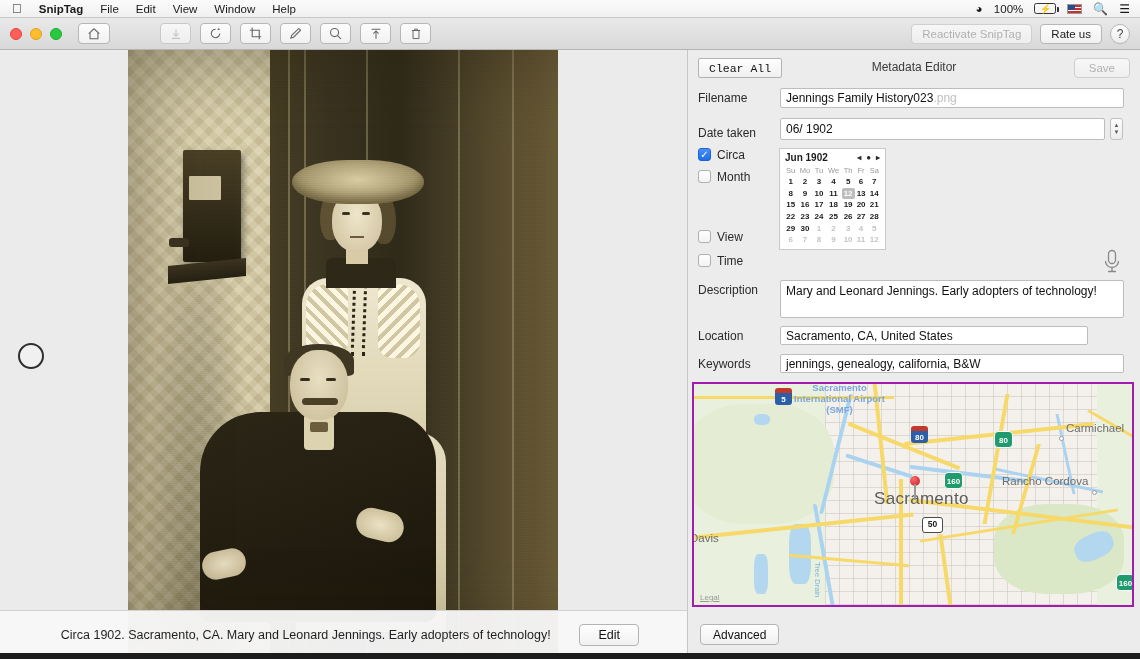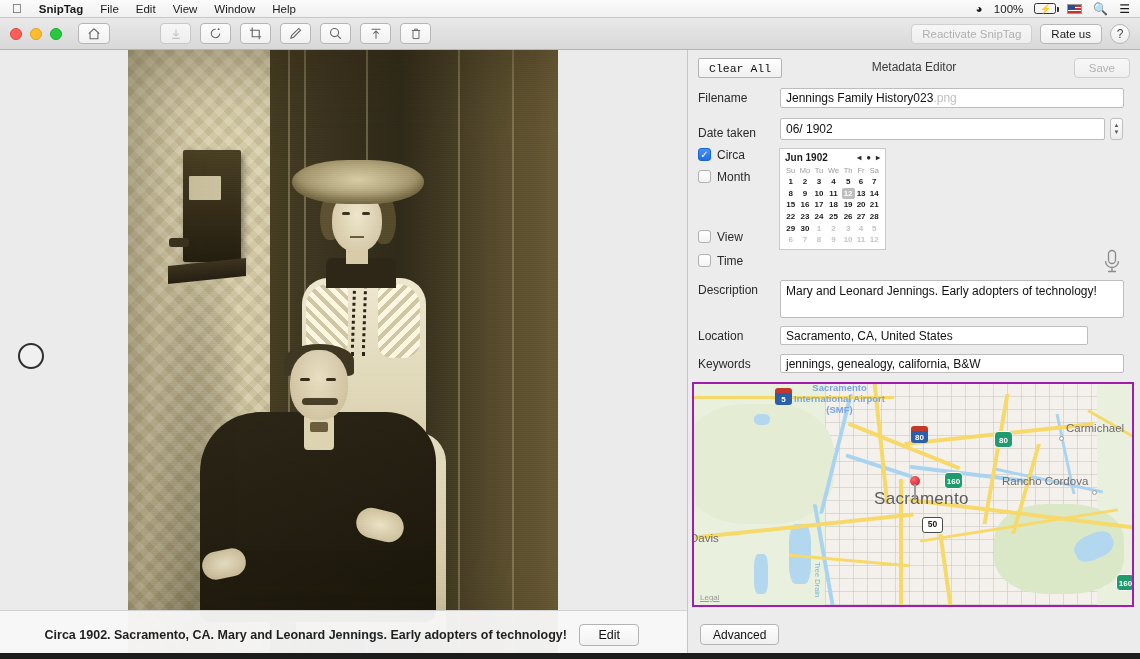--- a/index.html
+++ b/index.html
@@ -104,21 +104,20 @@
   }
   .caption-bar {
     position: absolute; left: 0; right: 0; bottom: 0; height: 49px;
     background: rgba(247,247,247,0.96);
     border-top: 1px solid #d2d2d2;
     display: flex; align-items: center;
   }
   .caption-text {
     flex: 1; text-align: center; font-size: 12.5px; color: #1f1f1f;
     padding-left: 32px;
-    font-weight: bold;
   }
   .edit-btn {
     margin-right: 48px; height: 22px; padding: 0 18px;
     background: linear-gradient(#fefefe,#f1f1f1);
     border: 1px solid #b3b3b3; border-radius: 4px;
     font-size: 12.5px; color: #111;
     display:flex; align-items:center;
   }
 
   

